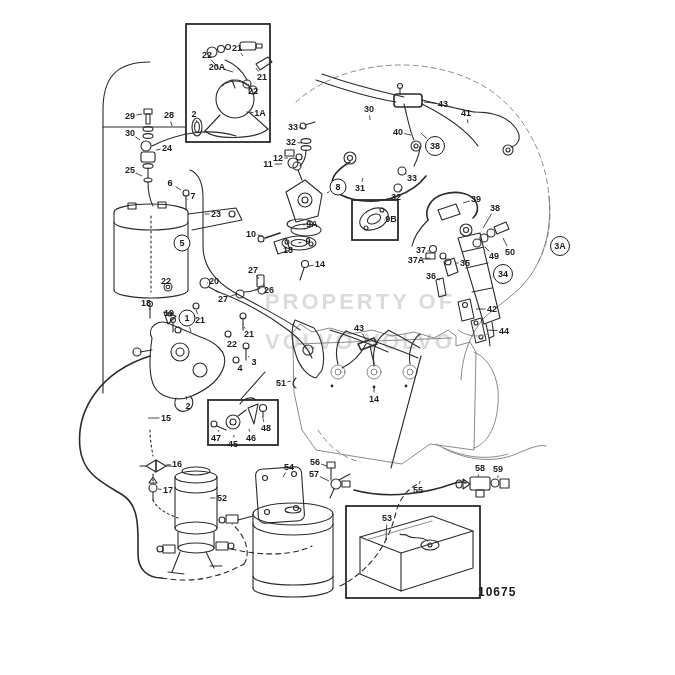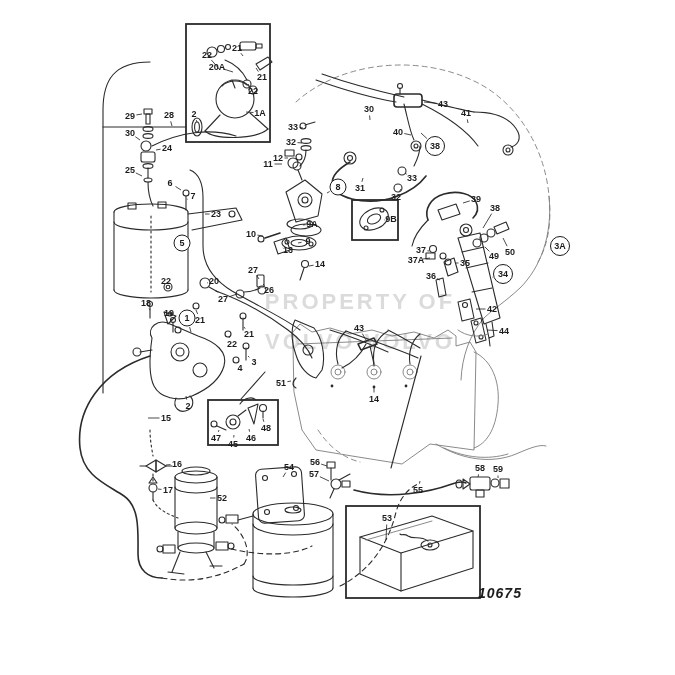--- a/index.html
+++ b/index.html
@@ -28,21 +28,21 @@
   .dash{stroke-dasharray:5 4;}
   .dot{stroke-dasharray:2 3;}
   #label-layer text{
     font-family:"Liberation Sans", sans-serif; font-size:9px; font-weight:700;
     fill:var(--label); text-anchor:middle; dominant-baseline:central;
   }
   #label-layer line{stroke:var(--label); stroke-width:.8;}
   #label-layer circle{fill:var(--background); stroke:var(--label); stroke-width:1;}
   .drawing-number{
     position:absolute; left:478px; top:585px; z-index:3;
-    font-size:14px; font-weight:600; letter-spacing:1px; color:var(--label);font-style:italic;
+    font-size:12px; font-weight:600; letter-spacing:1px; color:var(--label);
   }
 </style>
 </head>
 <body>
 
 <div class="canvas">
 
   <div class="watermark">
     <div>PROPERTY OF</div>
     <div>VOLVO VOLVO</div>

